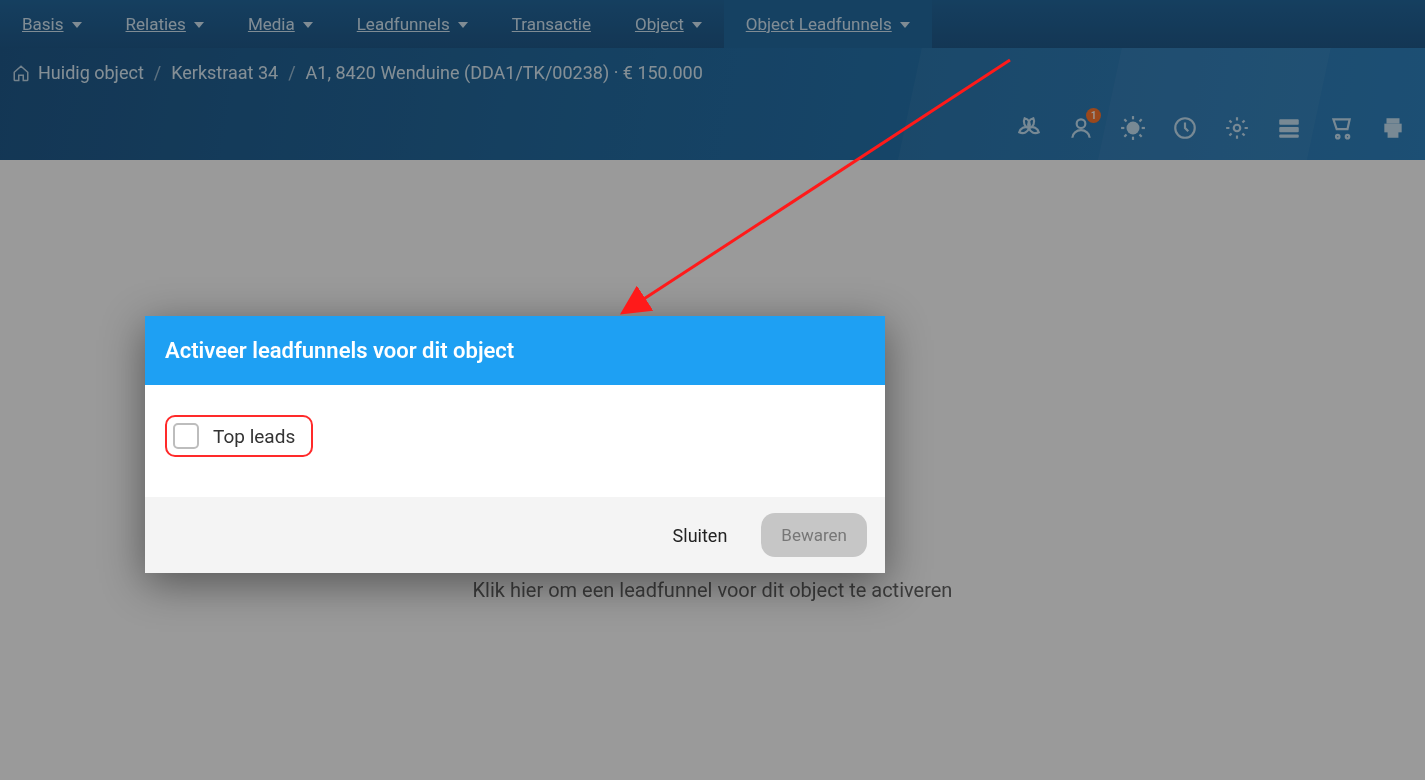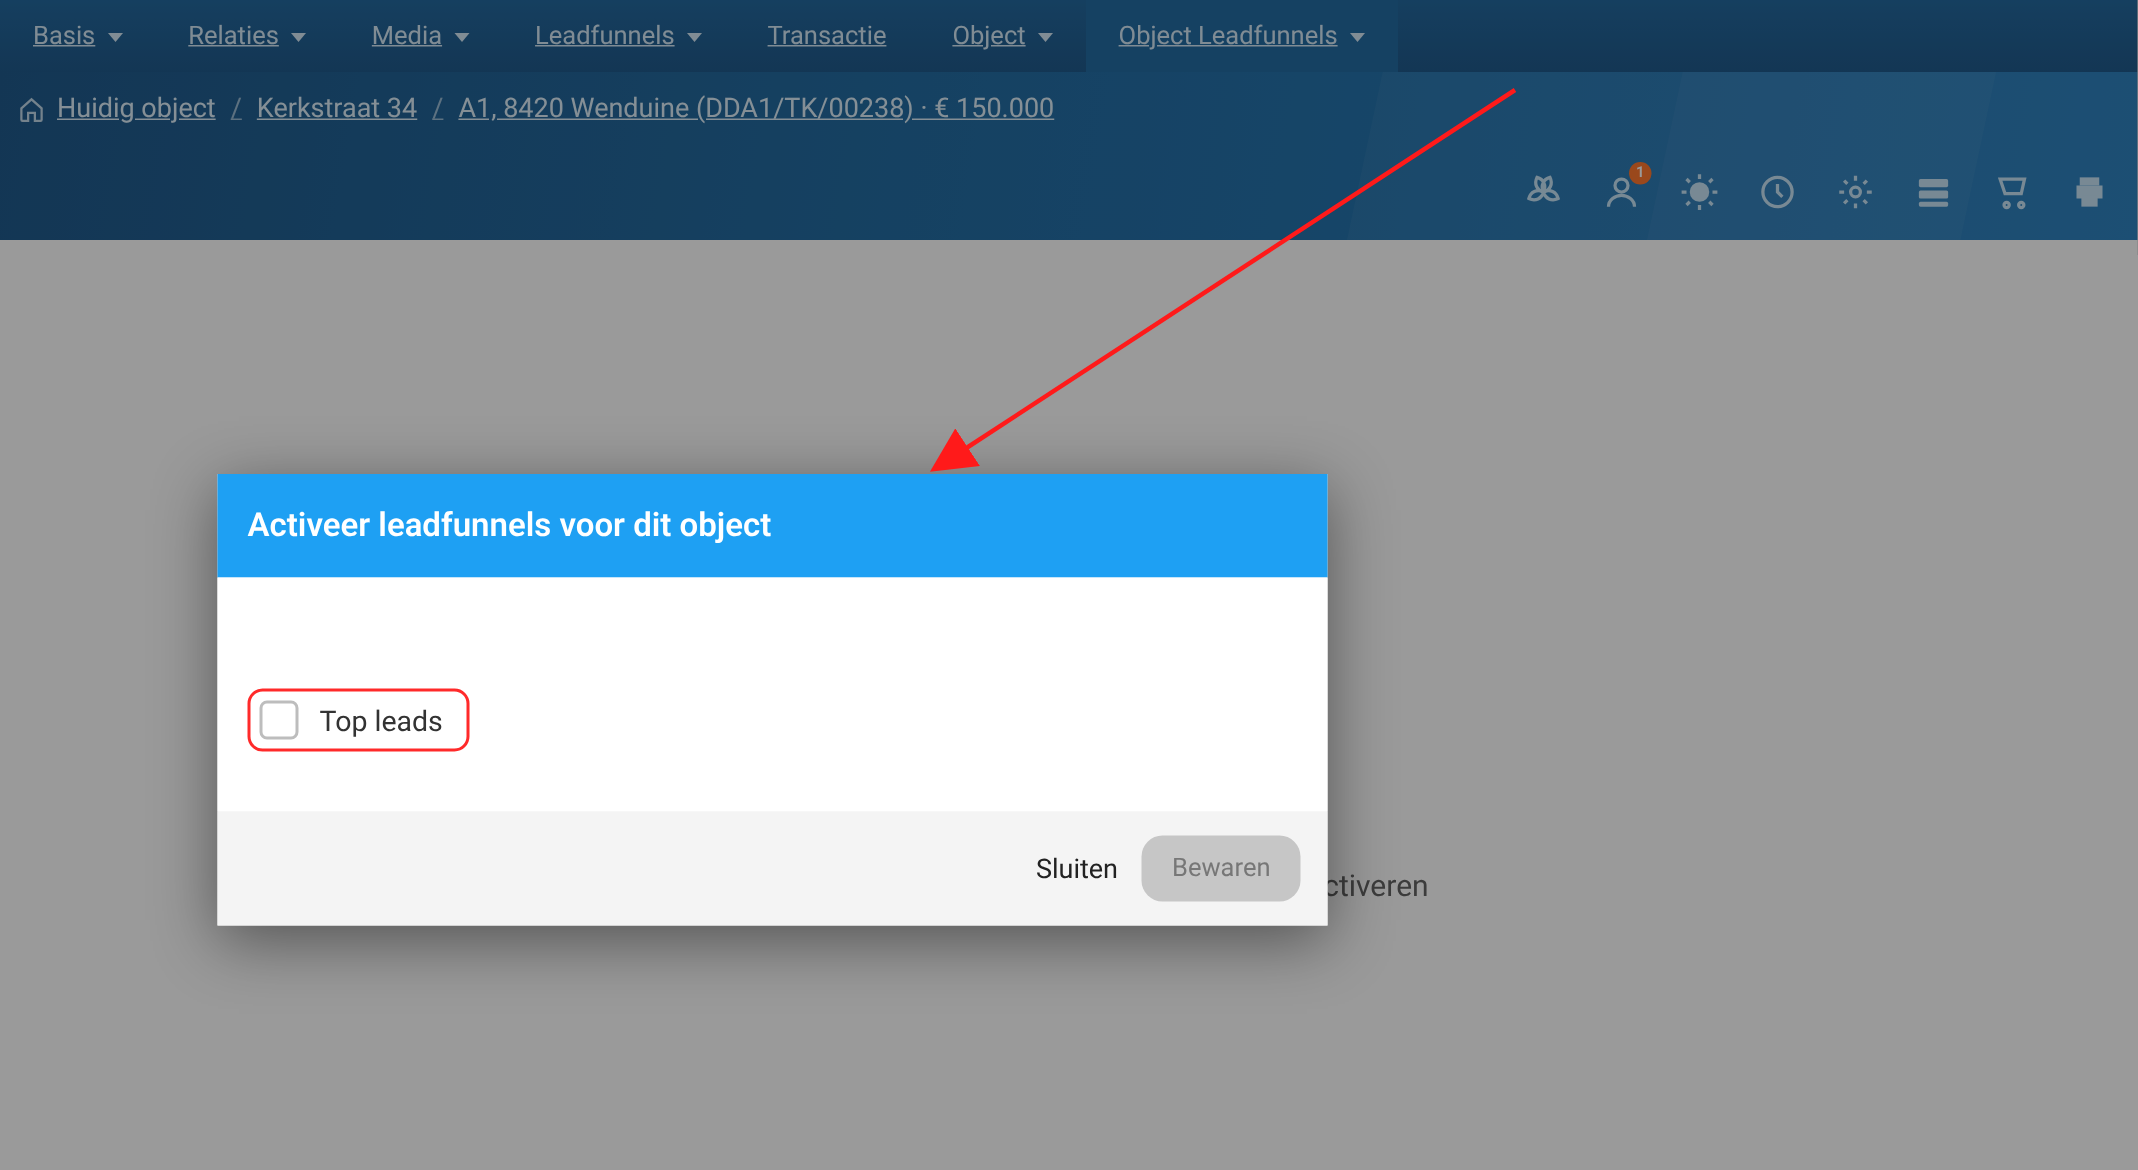--- a/index.html
+++ b/index.html
@@ -30,21 +30,20 @@
     margin-top:2px;
   }
 
   
   .detailbar {
     height: 112px;
     background: linear-gradient(100deg,#0a4a80 0%,#0e5d98 40%,#1272b8 100%);
     color:#d9ecf7;
     position:relative;
     overflow:hidden;
-    text-decoration:underline;
   }
   .detailbar::before,
   .detailbar::after{
     content:"";position:absolute;top:-100px;width:400px;height:400px;
     background:rgba(255,255,255,0.04);transform:rotate(12deg);
   }
   .detailbar::before{right:120px;}
   .detailbar::after{right:-80px;}
   .breadcrumb{
     display:flex;align-items:center;gap:10px;
@@ -81,28 +80,28 @@
   }
   .dialog-header{
     background:#1ea0f3;color:#fff;font-size:22px;font-weight:600;
     padding:22px 20px;
   }
   .dialog-body{
     background:#fff;padding:30px 20px 40px;
   }
   .check-wrap{
     display:inline-flex;align-items:center;gap:14px;
-    border:2.5px solid #ff2a2a;border-radius:10px;padding:6px 16px 6px 6px;margin-top:44px;
+    border:2.5px solid #ff2a2a;border-radius:10px;padding:6px 16px 6px 6px;
   }
   .checkbox{
     width:26px;height:26px;border:2px solid #bdbdbd;border-radius:5px;background:#fff;
   }
   .check-label{font-size:19px;color:#333;}
   .dialog-footer{
-    background:#f4f4f4;padding:16px 18px;display:flex;justify-content:flex-end;gap:12px;align-items:center;
+    background:#f4f4f4;padding:16px 18px;display:flex;justify-content:flex-end;gap:30px;align-items:center;
   }
   .btn-close{font-size:18px;color:#222;cursor:pointer;padding:10px 4px;}
   .btn-save{
     font-size:17px;color:#777;background:#c6c6c6;border-radius:14px;padding:12px 20px;cursor:not-allowed;
   }
 
   
   .arrow{
     position:absolute;left:0;top:0;width:1425px;height:780px;pointer-events:none;
   }

